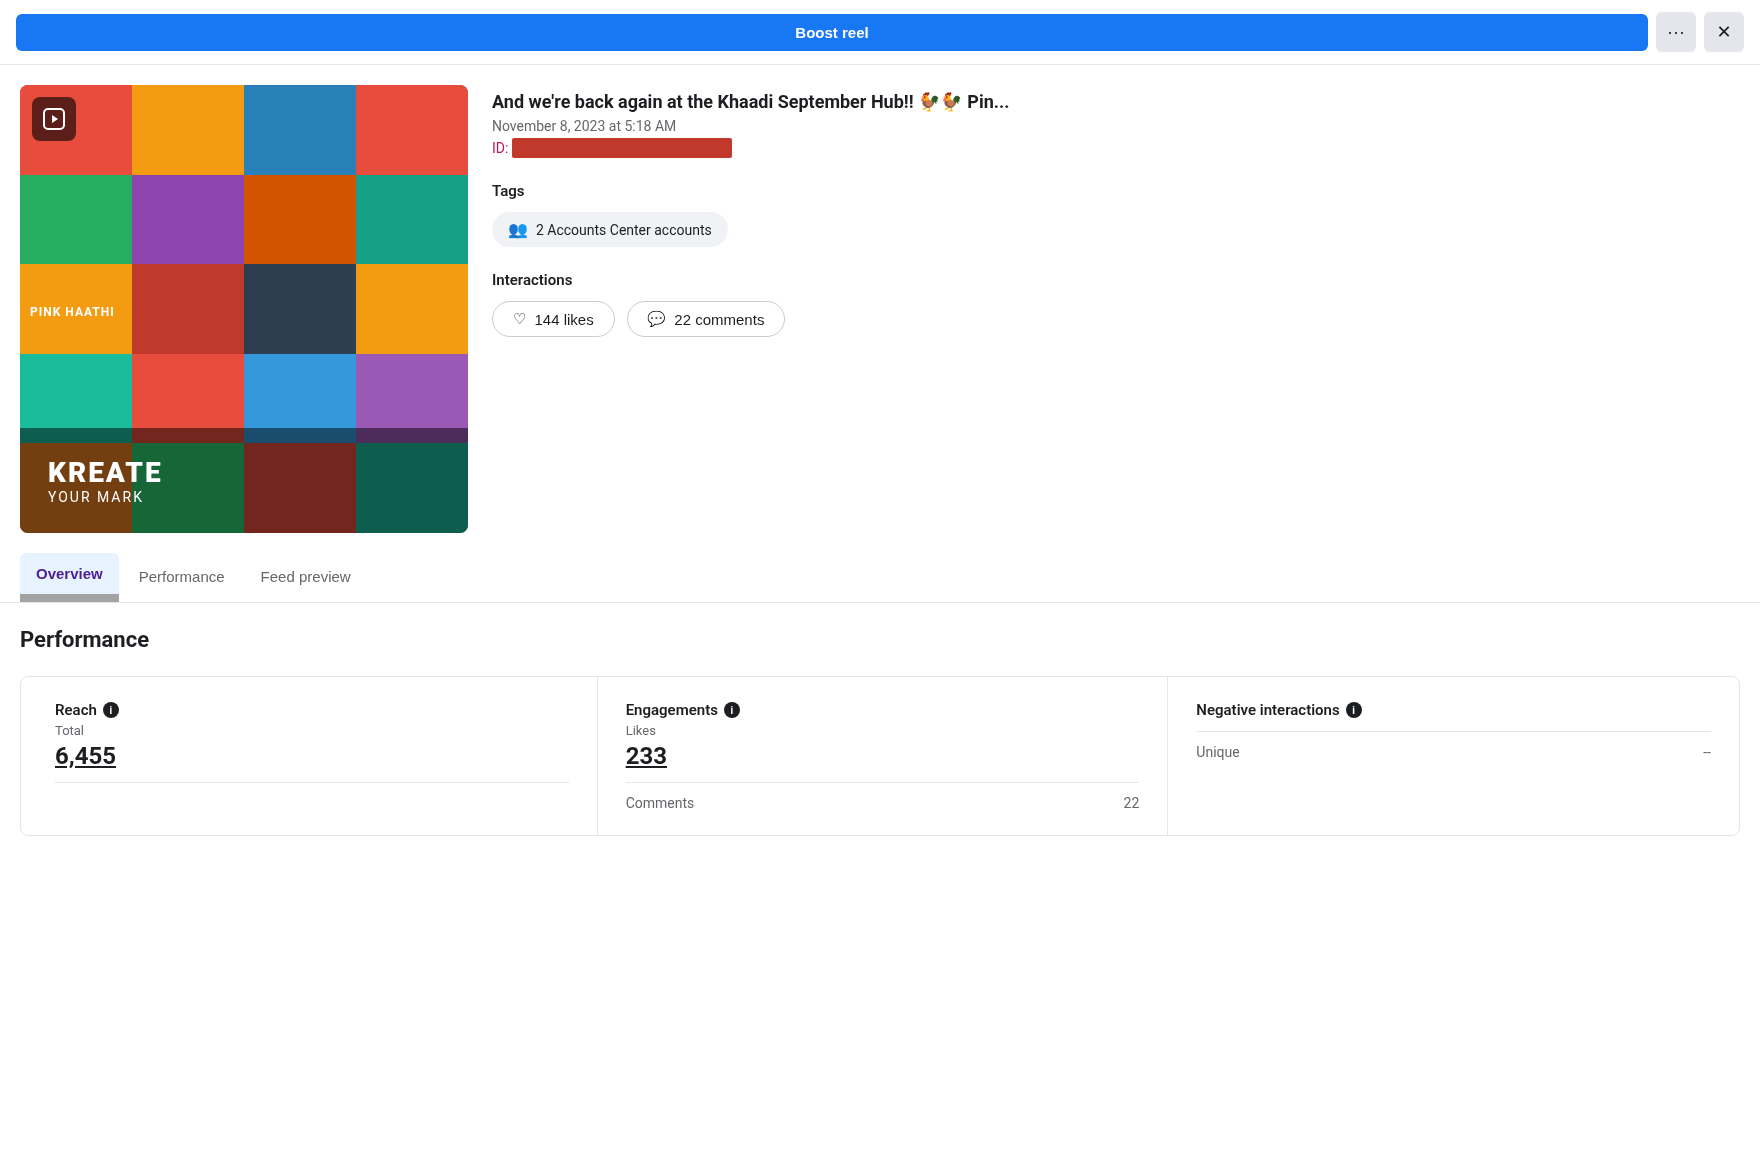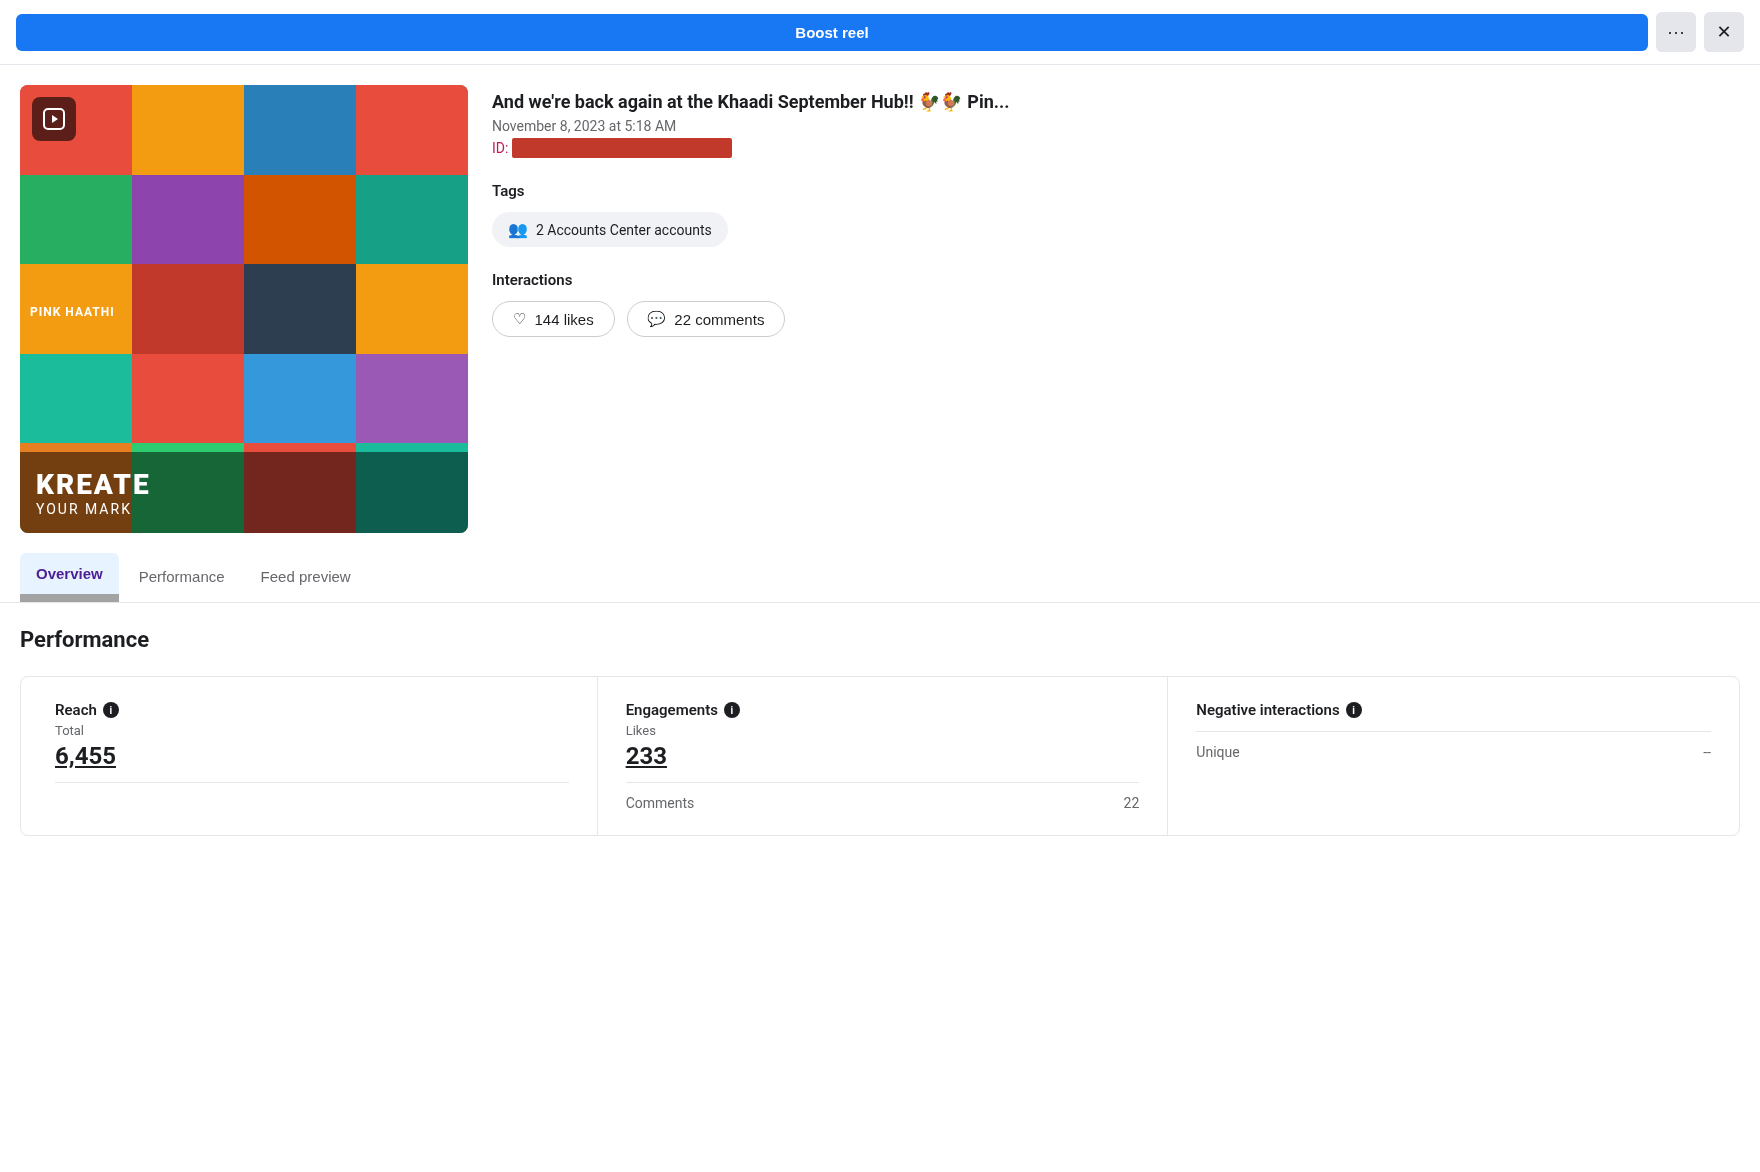--- a/index.html
+++ b/index.html
@@ -91,21 +91,21 @@
       background: linear-gradient(135deg, #e74c3c 0%, #f39c12 20%, #2ecc71 40%, #3498db 60%, #9b59b6 80%, #e67e22 100%);
       position: relative;
     }
 
     .thumbnail-overlay {
       position: absolute;
       bottom: 0;
       left: 0;
       right: 0;
       background: rgba(0,0,0,0.5);
-      padding: 16px;
+      padding: 28px;
     }
 
     .kreate-text {
       color: #fff;
       font-size: 28px;
       font-weight: 900;
       letter-spacing: 2px;
       text-transform: uppercase;
     }
 

